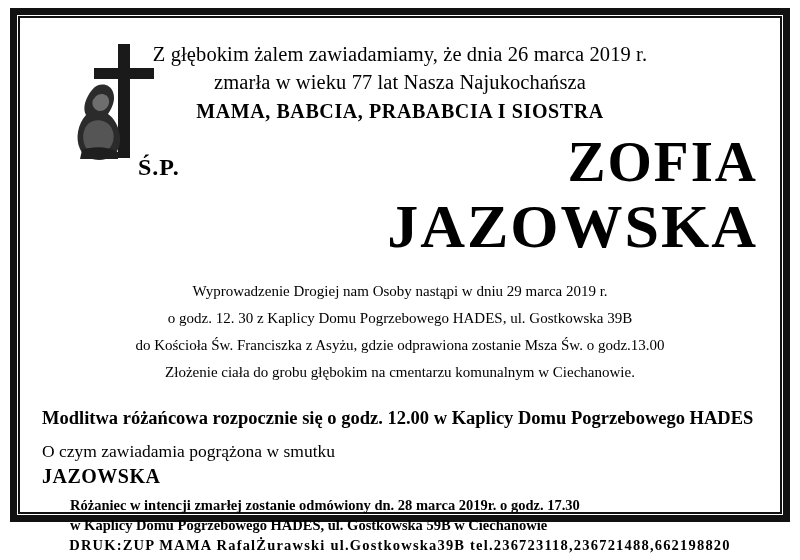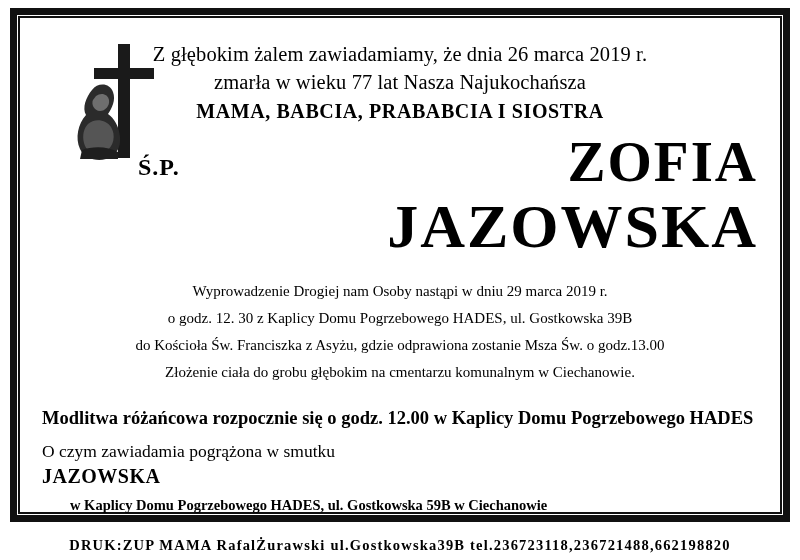--- a/index.html
+++ b/index.html
@@ -209,20 +209,21 @@
     </div>
 
     <div class="rosary-line">Modlitwa różańcowa rozpocznie się o godz. 12.00 w Kaplicy Domu Pogrzebowego HADES</div>
 
     <div class="family-block">
       <div class="informs">O czym zawiadamia pogrążona w smutku</div>
       <div class="family">JAZOWSKA</div>
     </div>
 
     <div class="footnote">
+      <div>Różaniec w intencji zmarłej zostanie odmówiony dn. 28 marca 2019r. o godz. 17.30</div>
       <div>w Kaplicy Domu Pogrzebowego HADES, ul. Gostkowska 59B  w Ciechanowie</div>
     </div>
 
   </div>
 
   <div class="printer">DRUK:ZUP MAMA RafalŻurawski ul.Gostkowska39B tel.236723118,236721488,662198820</div>
 
 </div>
 
 </body></html>

